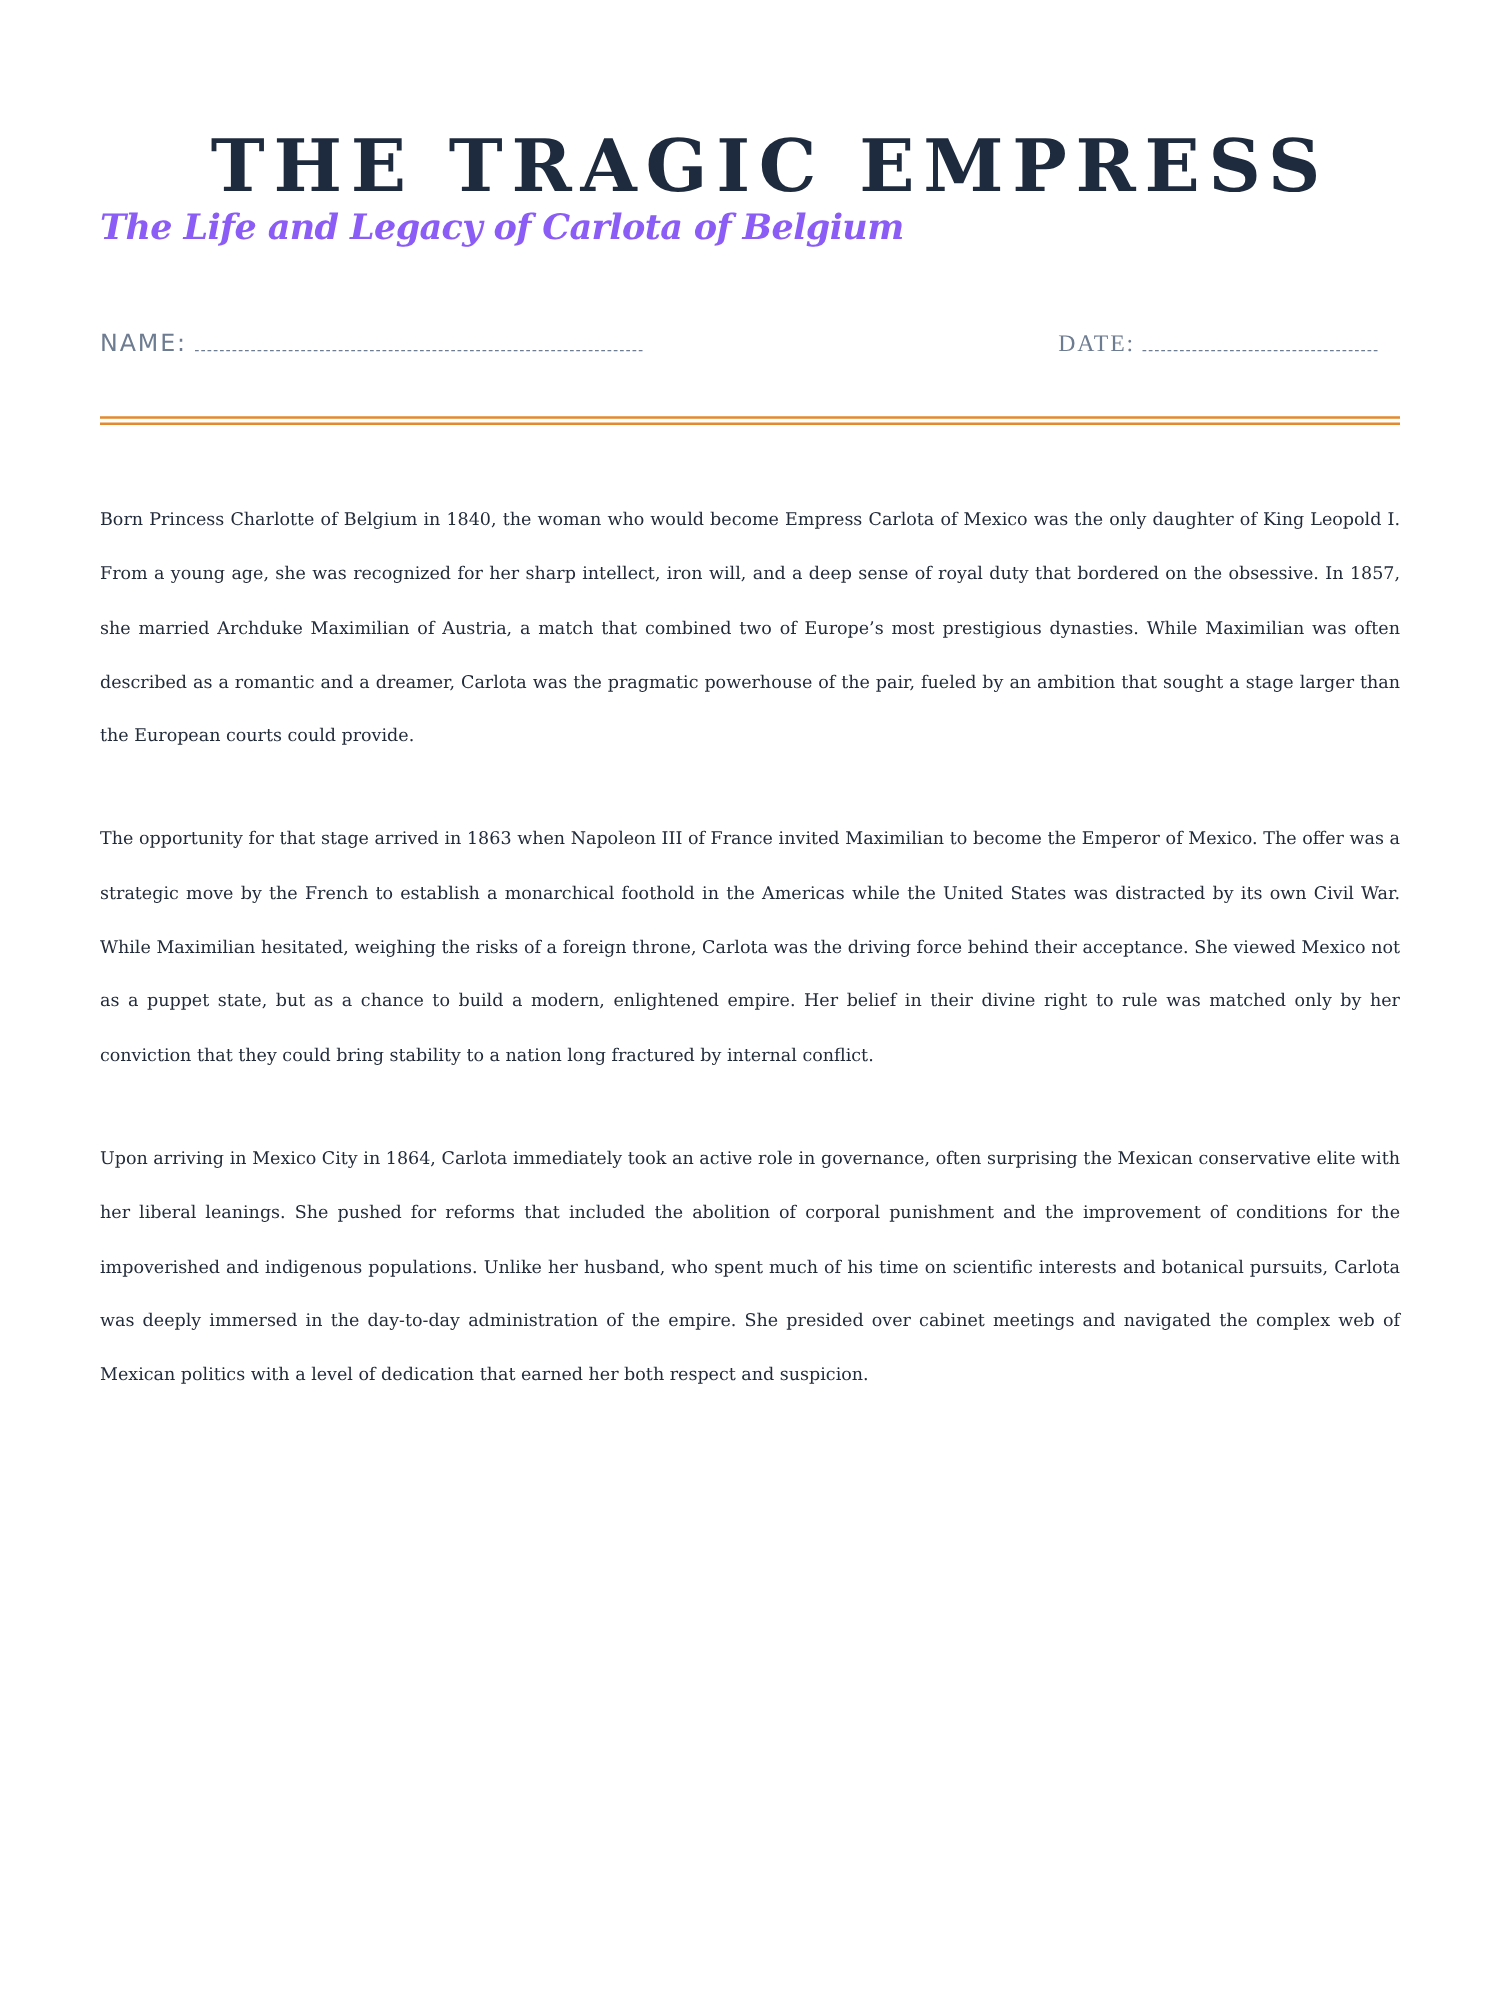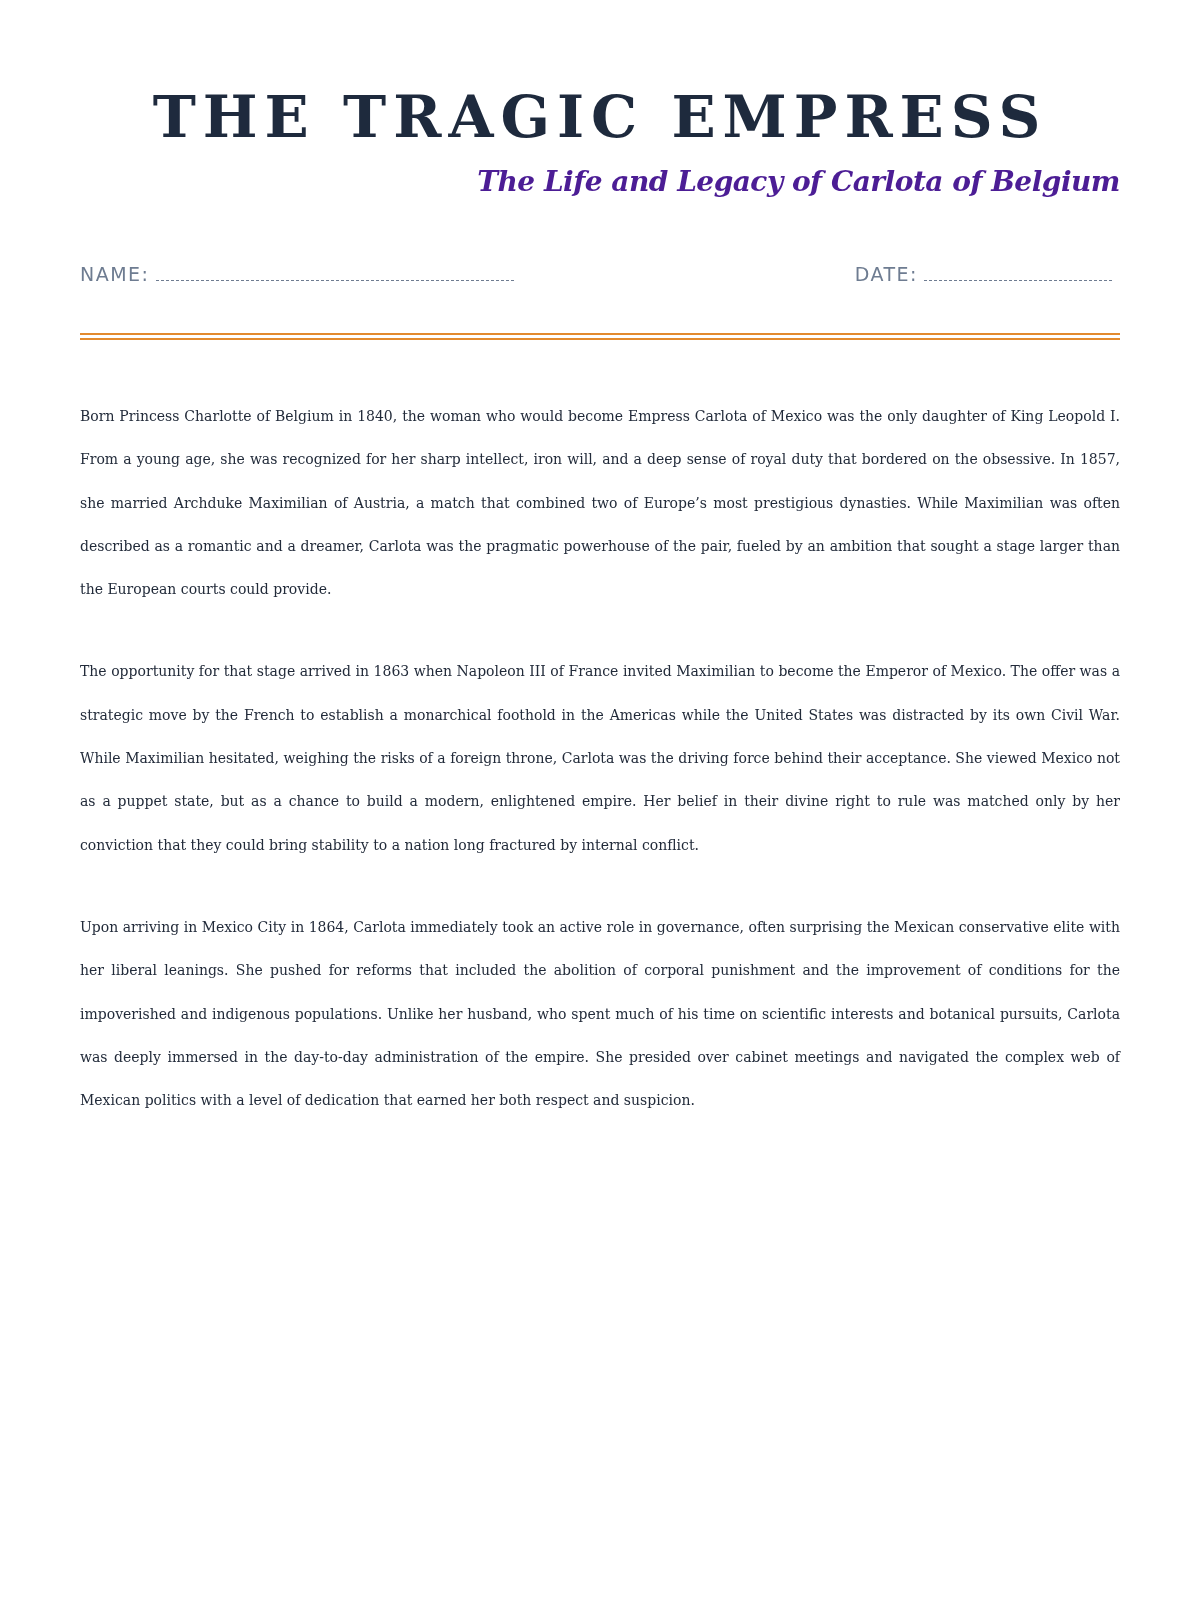--- a/index.html
+++ b/index.html
@@ -13,44 +13,44 @@
       overflow: hidden;
       position: relative;
     }
     .page {
       position: absolute;
       left: 80px;
       top: 0;
       width: 1040px;
     }
     .title {
-      margin: 0;
+      margin: 16px;
       position: absolute;
       top: 80px;
       left: 0;
       width: 1040px;
       text-align: center;
       font-family: "DejaVu Serif", serif;
       font-weight: bold;
       font-size: 58px;
       letter-spacing: 7px;
       color: #1e2a3d;
       line-height: 74px;
     }
     .subtitle {
       margin: 0;
       position: absolute;
       top: 162px;
       left: 0;
       width: 1040px;
-      text-align: right;
+      text-align: left;
       font-family: "DejaVu Serif", serif;
       font-style: italic;
       font-size: 28px;
-      color: #4c1d95;
+      color: #8b5cf6;
       line-height: 40px;
       letter-spacing: -0.5px;
     }
     .fields {
       position: absolute;
       top: 262px;
       left: 0;
       width: 1040px;
       height: 30px;
       font-family: "DejaVu Sans", sans-serif;
@@ -59,23 +59,24 @@
       color: #6e7c91;
     }
     .field-name {
       position: absolute;
       left: 0;
       top: 0;
       white-space: nowrap;
     }
     .field-date {
       position: absolute;
-      right: 8px;
+      right: 18px;
       top: 0;
       white-space: nowrap;
+      font-family: Liberation Serif, serif;
     }
     .blank {
       display: inline-block;
       border-bottom: 1.5px dashed #6e7c91;
       height: 18px;
       vertical-align: baseline;
       margin-left: 6px;
     }
     .field-name .blank { width: 358px; }
     .field-date .blank { width: 188px; }

